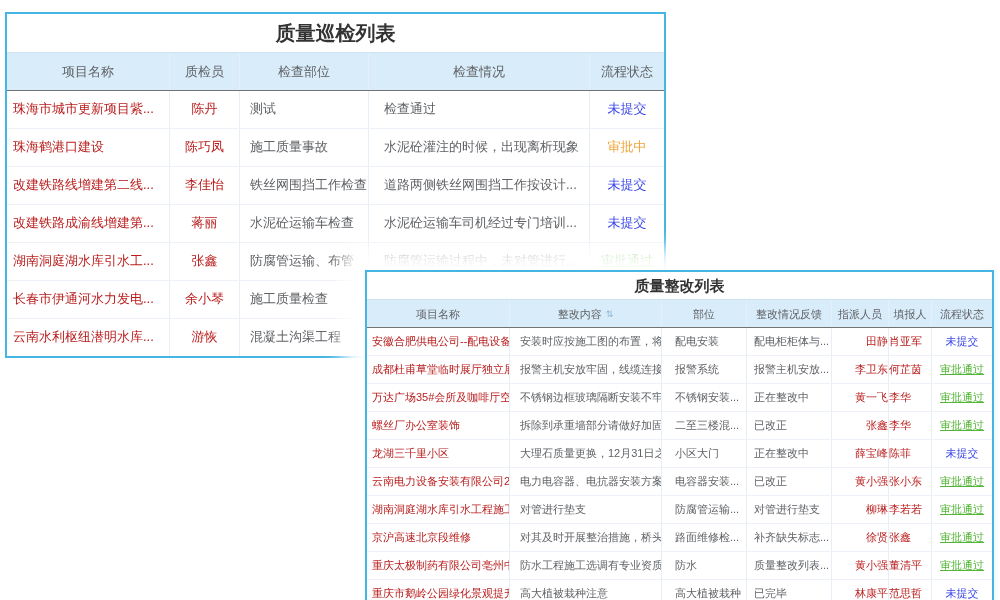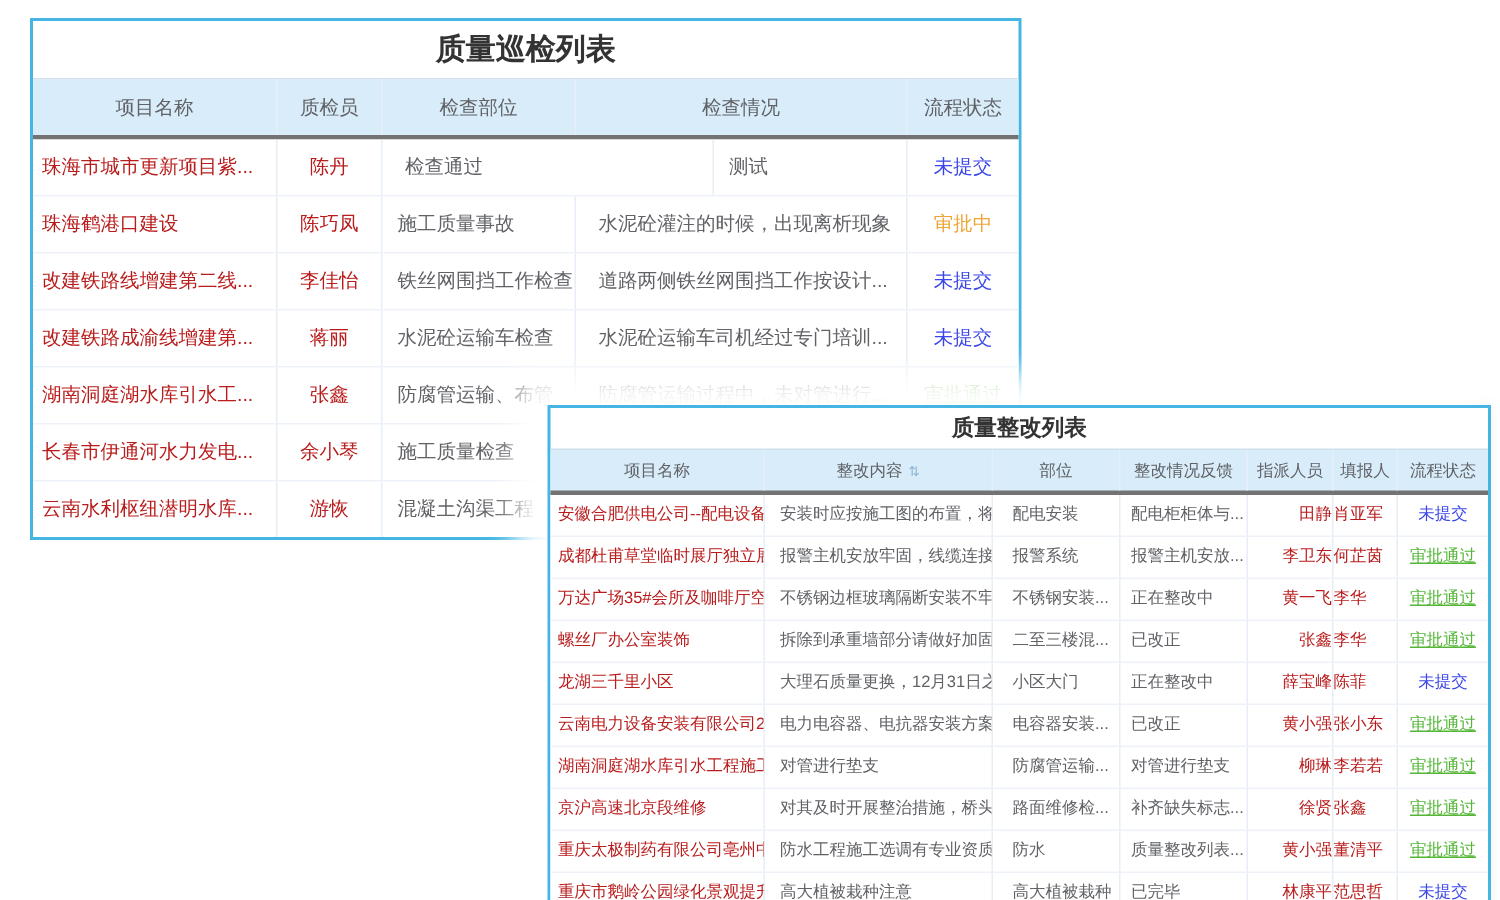--- a/index.html
+++ b/index.html
@@ -5,35 +5,35 @@
   html,body{margin:0;padding:0;}
   body{
     width:1000px;height:600px;position:relative;overflow:hidden;
     background:#ffffff;
     font-family:"Liberation Sans","DejaVu Sans",sans-serif;
   }
   .table-panel{
     position:absolute;background:#fff;
     border:2px solid #45b6e4;box-sizing:border-box;
   }
-  #inspection-panel{left:20px;top:12px;width:661px;}
+  #inspection-panel{left:5px;top:12px;width:661px;}
   #rectification-panel{
     left:365px;top:270px;width:629px;z-index:2;
     box-shadow:-14px -14px 18px 8px rgba(255,255,255,0.97), 0 0 6px rgba(140,160,180,0.25);
   }
   .panel-title{
     text-align:center;font-weight:bold;color:#333;
     border-bottom:1px solid #cfe0ee;
   }
   #inspection-panel .panel-title{height:38px;line-height:38px;font-size:20px;}
   #rectification-panel .panel-title{height:27px;line-height:27px;font-size:15px;}
   .header-row{display:flex;background:#d9ecfa;color:#5b7f9e;}
   .row{display:flex;border-top:1px solid #edf2f8;background:#fff;}
   .table-body .row:first-child{border-top:none;}
-  .header-row{border-bottom:3px solid #737373;}
+  .header-row{border-bottom:1px solid #737373;}
   .cell{
     box-sizing:border-box;border-right:1px solid #e6eef7;
     white-space:nowrap;overflow:hidden;color:#606266;
   }
   .cell:last-child{border-right:none;}
   .hcell{display:flex;align-items:center;justify-content:center;padding:0 !important;}
   .link{color:#b91c1c;}
   .underline{text-decoration:underline;}
   .status-cell{text-align:center;}
   .sort-icon{font-size:9px;color:#8fb6d4;margin-left:4px;}
@@ -77,22 +77,22 @@
         <span>检查情况</span>
       </div>
       <div class="cell hcell c4">
         <span>流程状态</span>
       </div>
     </div>
   <div class="table-body">
       <div class="row">
         <div class="cell c0 link">珠海市城市更新项目紫...</div>
         <div class="cell c1 link">陈丹</div>
+        <div class="cell c2">测试</div>
         <div class="cell c3">检查通过</div>
-        <div class="cell c2">测试</div>
         <div class="cell c4 status-cell" style="color: rgb(58, 70, 232);">未提交</div>
       </div>
       <div class="row">
         <div class="cell c0 link">珠海鹤港口建设</div>
         <div class="cell c1 link">陈巧凤</div>
         <div class="cell c2">施工质量事故</div>
         <div class="cell c3">水泥砼灌注的时候，出现离析现象</div>
         <div class="cell c4 status-cell" style="color: rgb(239, 164, 54);">审批中</div>
       </div>
       <div class="row">

